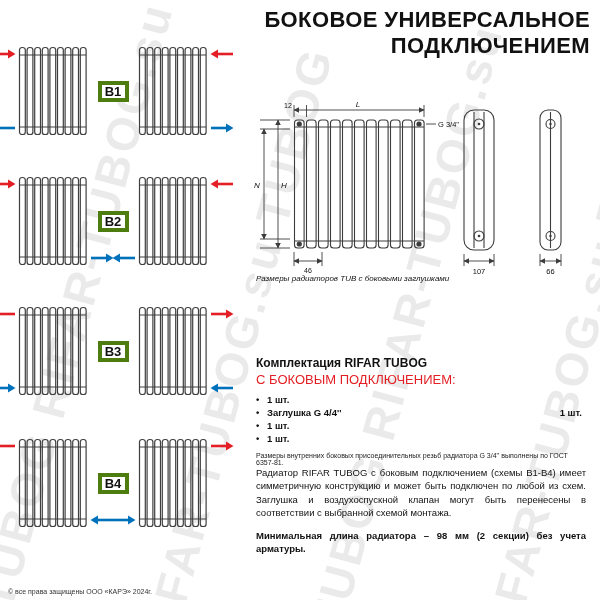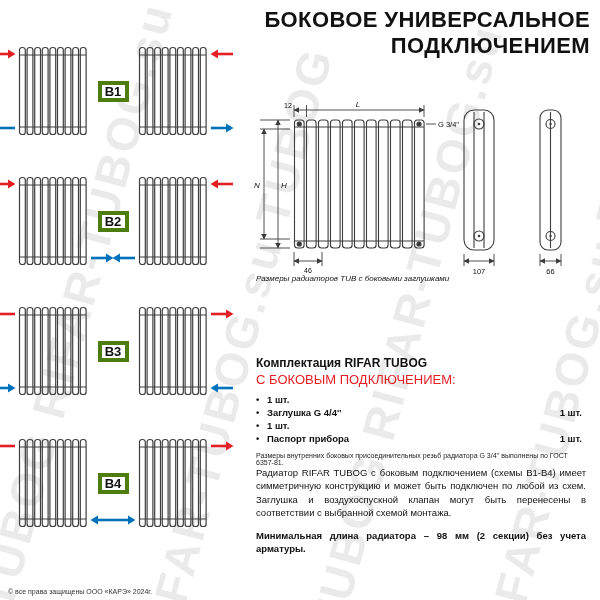--- a/index.html
+++ b/index.html
@@ -410,21 +410,20 @@
       <span class="dot">•</span>
       <span class="lbl">Заглушка G 4/4''</span>
       <span class="qty">1 шт.</span>
     </div>
     <div class="kit-item">
       <span class="dot">•</span>
       <span class="qty">1 шт.</span>
     </div>
     <div class="kit-item">
       <span class="dot">•</span>
-      <span class="lbl">Паспорт прибора</span>
       <span class="qty">1 шт.</span>
     </div>
   </div>
   <div class="kit-note">Размеры внутренних боковых присоединительных резьб радиатора G 3/4'' выполнены по ГОСТ 6357-81.</div>
 </section>
 
 <section class="desc">
   <p><span>Радиатор RIFAR TUBOG с боковым подключением (схемы B1-B4) имеет симметричную конструкцию и может быть подключен по любой из схем.</span> <span>Заглушка и воздухоспускной клапан могут быть перенесены в соответствии с выбранной схемой монтажа.</span></p>
   <p class="min-len">Минимальная длина радиатора – 98 мм (2 секции) без учета арматуры.</p>
 </section>

